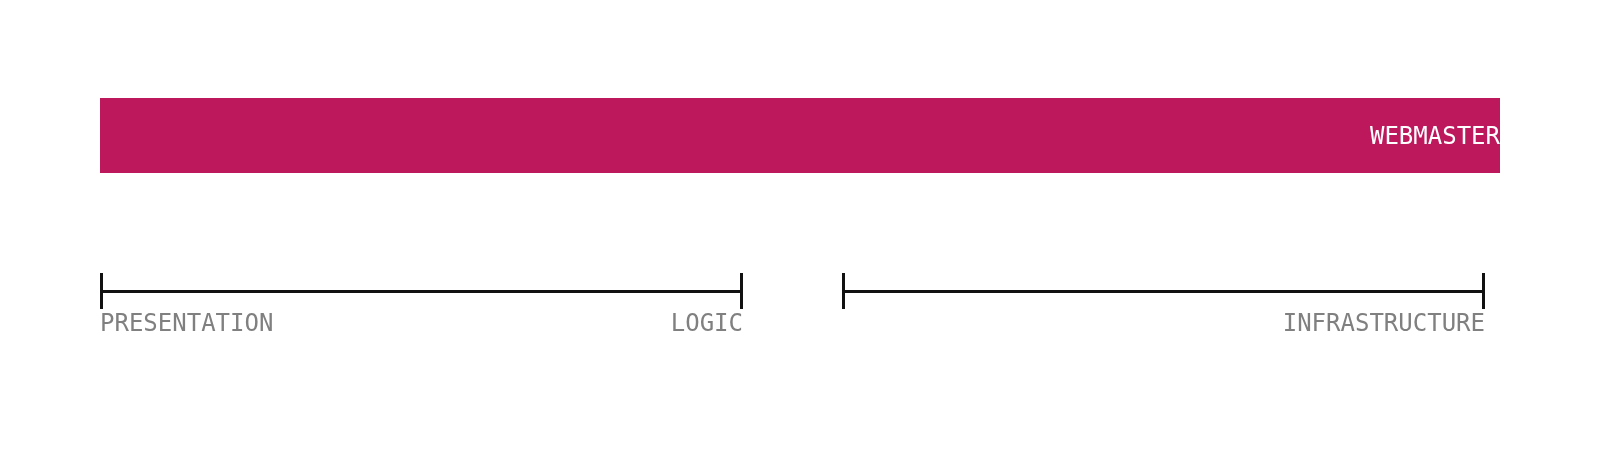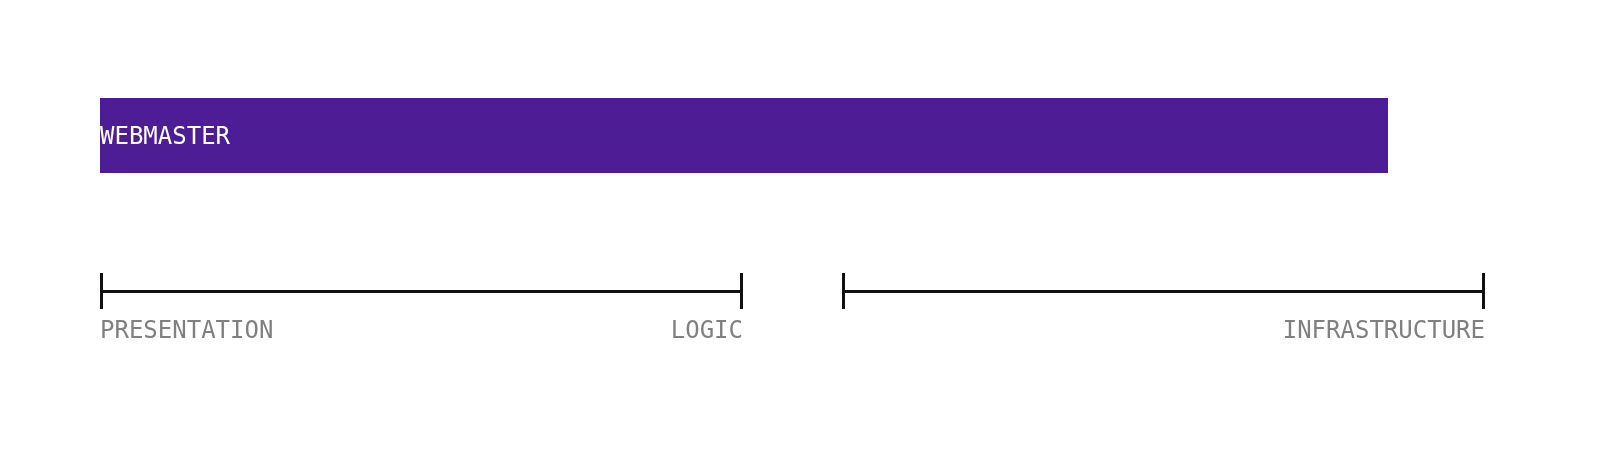--- a/index.html
+++ b/index.html
@@ -14,26 +14,26 @@
     background: #ffffff;
     font-family: "DejaVu Sans Mono", "Liberation Mono", monospace;
     overflow: hidden;
   }
 
   
   .webmaster-bar {
     position: absolute;
     left: 100px;
     top: 98px;
-    width: 1288px;
+    width: 1400px;
     height: 75px;
-    background: #4c1d95;
+    background: #be185d;
     display: flex;
     align-items: center;
-    justify-content: flex-start;
+    justify-content: flex-end;
   }
   .webmaster-bar .bar-label {
     color: #ffffff;
     font-size: 24px;
     letter-spacing: 0;
     white-space: nowrap;
   }
 
   
   .span {
@@ -61,21 +61,21 @@
     width: 3px;
     height: 36px;
     background: #111111;
   }
   .range-line .tick-start { left: 0; }
   .range-line .tick-end   { right: 0; }
 
   .span-labels {
     display: flex;
     justify-content: space-between;
-    margin-top: 7px;
+    margin-top: 0;
   }
   .span-labels.center {
     justify-content: flex-end;
   }
   .range-label {
     color: #808080;
     font-size: 24px;
     white-space: nowrap;
   }
 </style>

